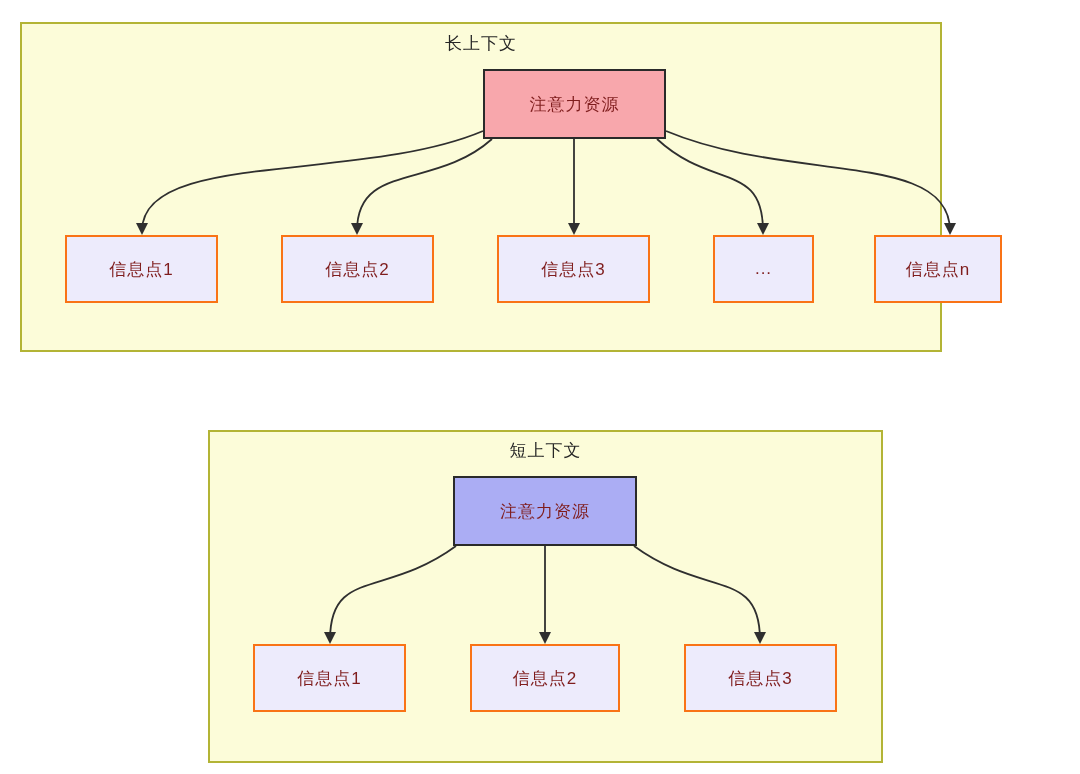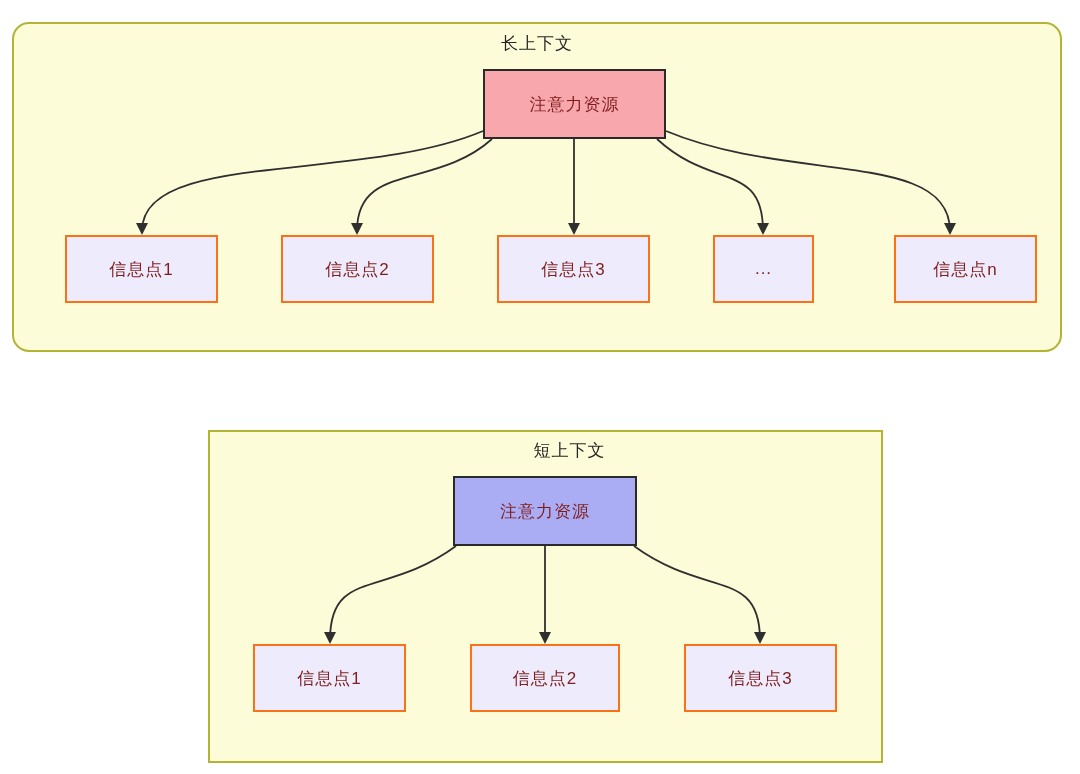--- a/index.html
+++ b/index.html
@@ -59,26 +59,26 @@
   .info {
     background: #edebfc;
     border: 2px solid #f97316;
   }
 </style>
 </head>
 <body>
 
 <div class="canvas">
 
-  <div class="group" style="left:12px; top:22px; width:1050px; height:330px;border-radius:17px;">
+  <div class="group" style="left:20px; top:22px; width:922px; height:330px;">
     <div class="group-title" style="top:8px;">长上下文</div>
   </div>
 
   <div class="group" style="left:208px; top:430px; width:675px; height:333px;">
-    <div class="group-title" style="top:7px;margin-left:24px;">短上下文</div>
+    <div class="group-title" style="top:7px;">短上下文</div>
   </div>
 
   <svg class="arrow-layer" viewBox="0 0 1080 774">
     <defs>
       <marker id="ah" markerUnits="userSpaceOnUse" markerWidth="12" markerHeight="12" viewBox="0 0 12 12" refX="8" refY="6" orient="auto">
         <path d="M0,0 L12,6 L0,12 Z" fill="#2f2f2f"></path>
       </marker>
     </defs>
     <g stroke="#2f2f2f" stroke-width="1.8" fill="none">
       <path d="M483,131 C360,183 142,150 142,231" marker-end="url(#ah)"></path>
@@ -92,21 +92,21 @@
       <path d="M634,546 C705,598 760,568 760,640" marker-end="url(#ah)"></path>
     </g>
   </svg>
 
   <div class="node attention attention-long" style="left:483px; top:69px; width:183px; height:70px;">注意力资源</div>
 
   <div class="node info" style="left:65px;  top:235px; width:153px; height:68px;">信息点1</div>
   <div class="node info" style="left:281px; top:235px; width:153px; height:68px;">信息点2</div>
   <div class="node info" style="left:497px; top:235px; width:153px; height:68px;">信息点3</div>
   <div class="node info" style="left:713px; top:235px; width:101px; height:68px;">...</div>
-  <div class="node info" style="left:874px; top:235px; width:143px; height:68px;margin-left:20px;">信息点n</div>
+  <div class="node info" style="left:874px; top:235px; width:128px; height:68px;">信息点n</div>
 
   <div class="node attention attention-short" style="left:453px; top:476px; width:184px; height:70px;">注意力资源</div>
 
   <div class="node info" style="left:253px; top:644px; width:153px; height:68px;">信息点1</div>
   <div class="node info" style="left:470px; top:644px; width:150px; height:68px;">信息点2</div>
   <div class="node info" style="left:684px; top:644px; width:153px; height:68px;">信息点3</div>
 
 </div>
 
 </body></html>

